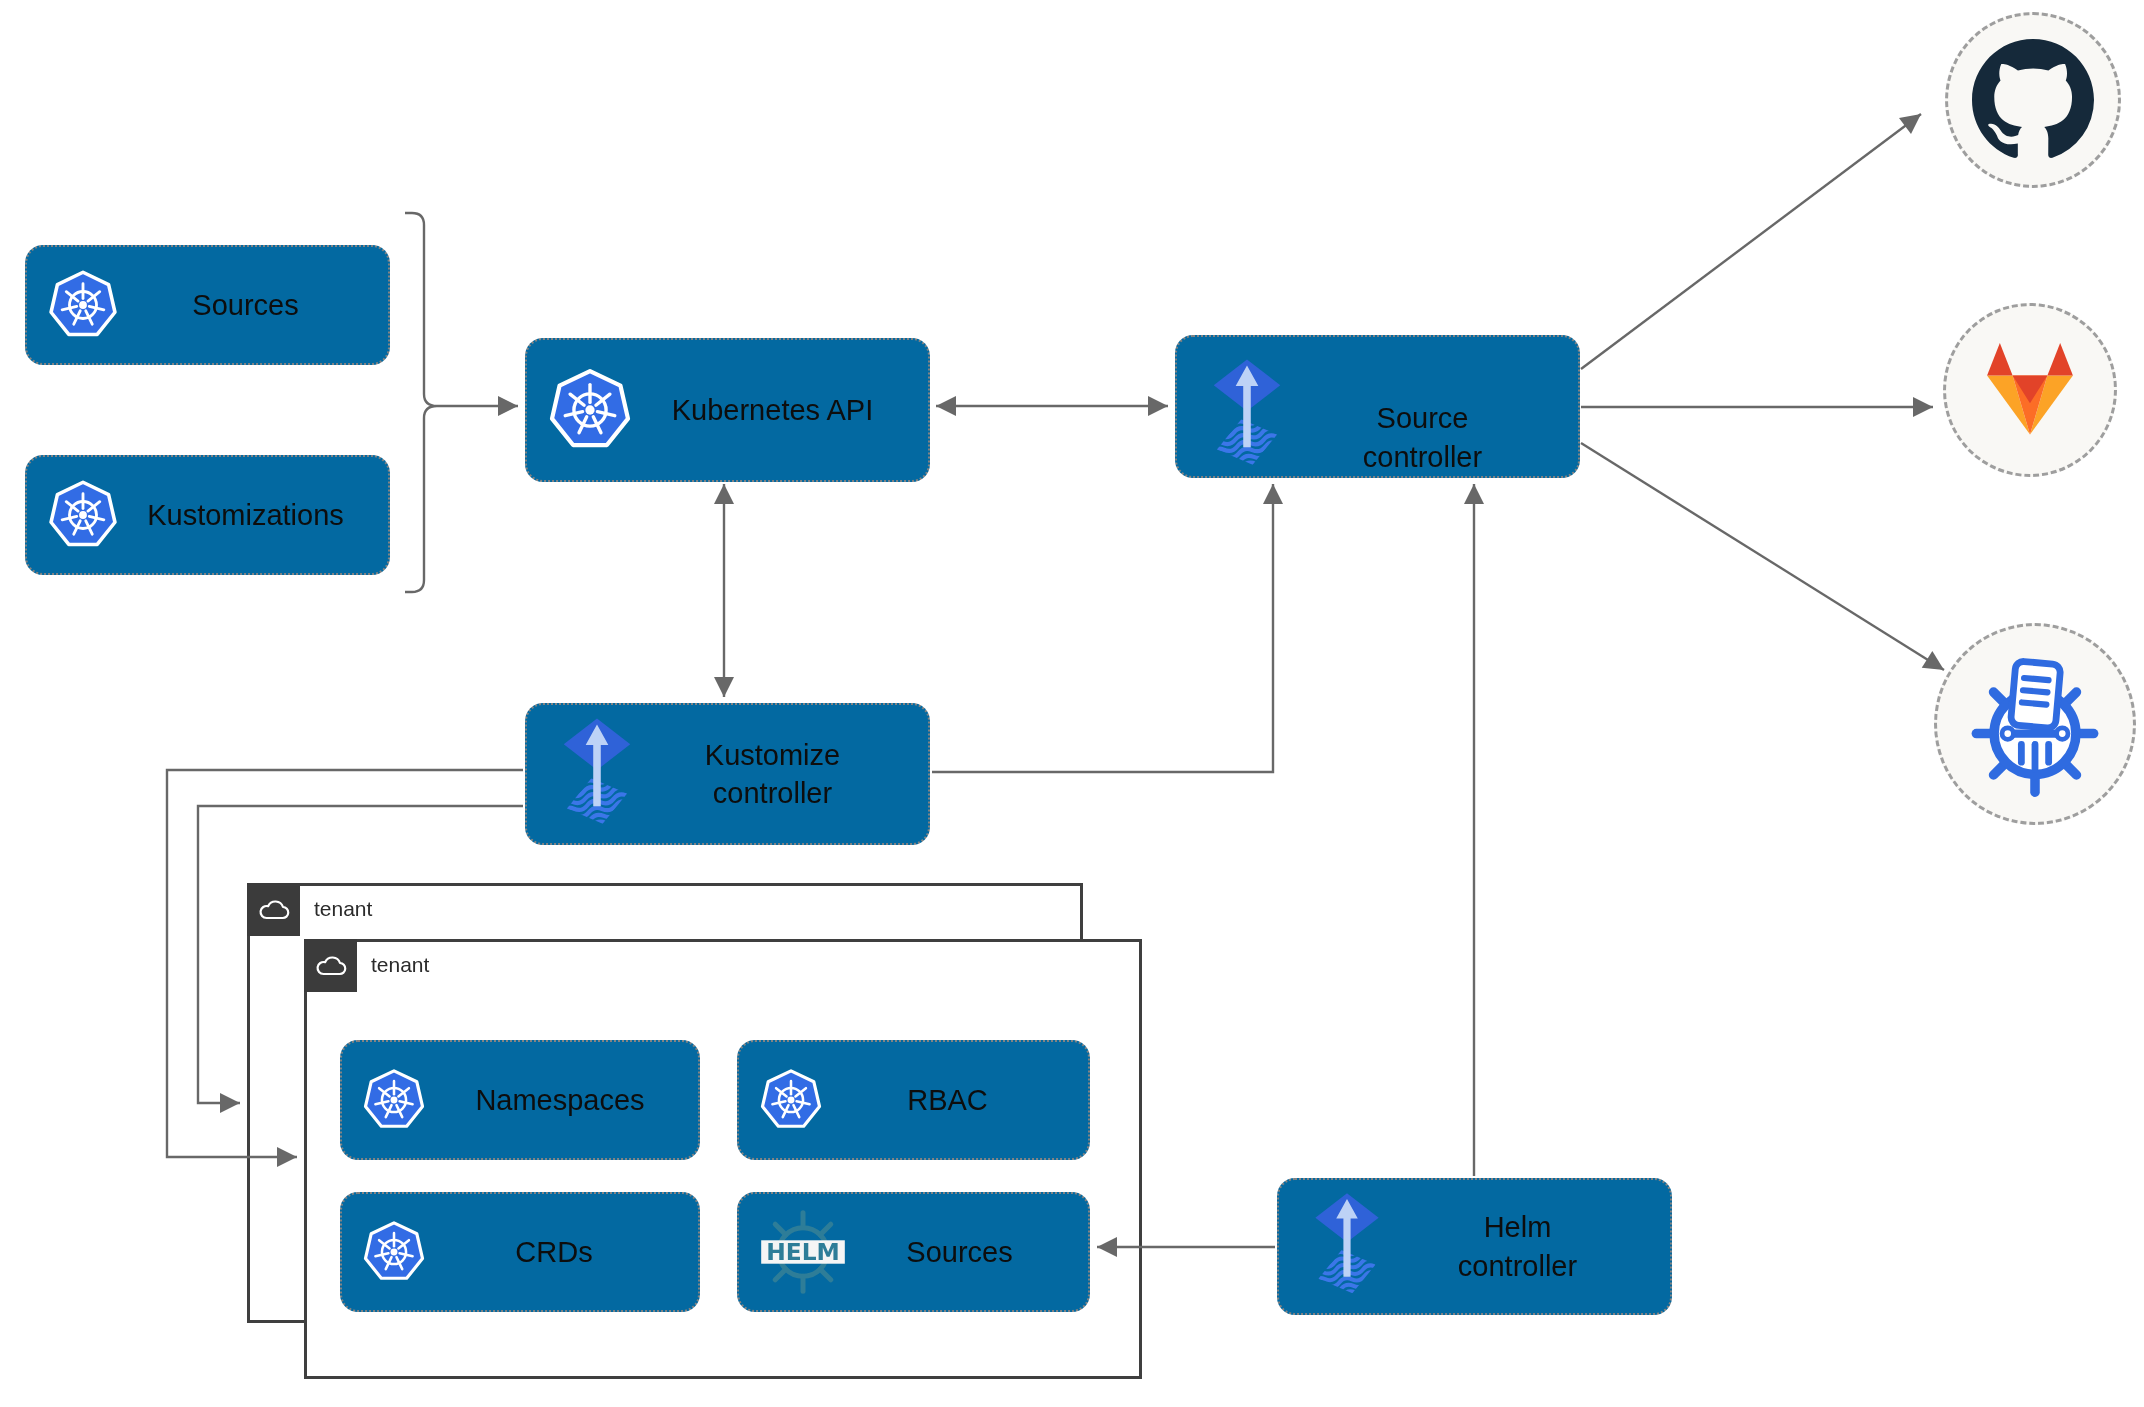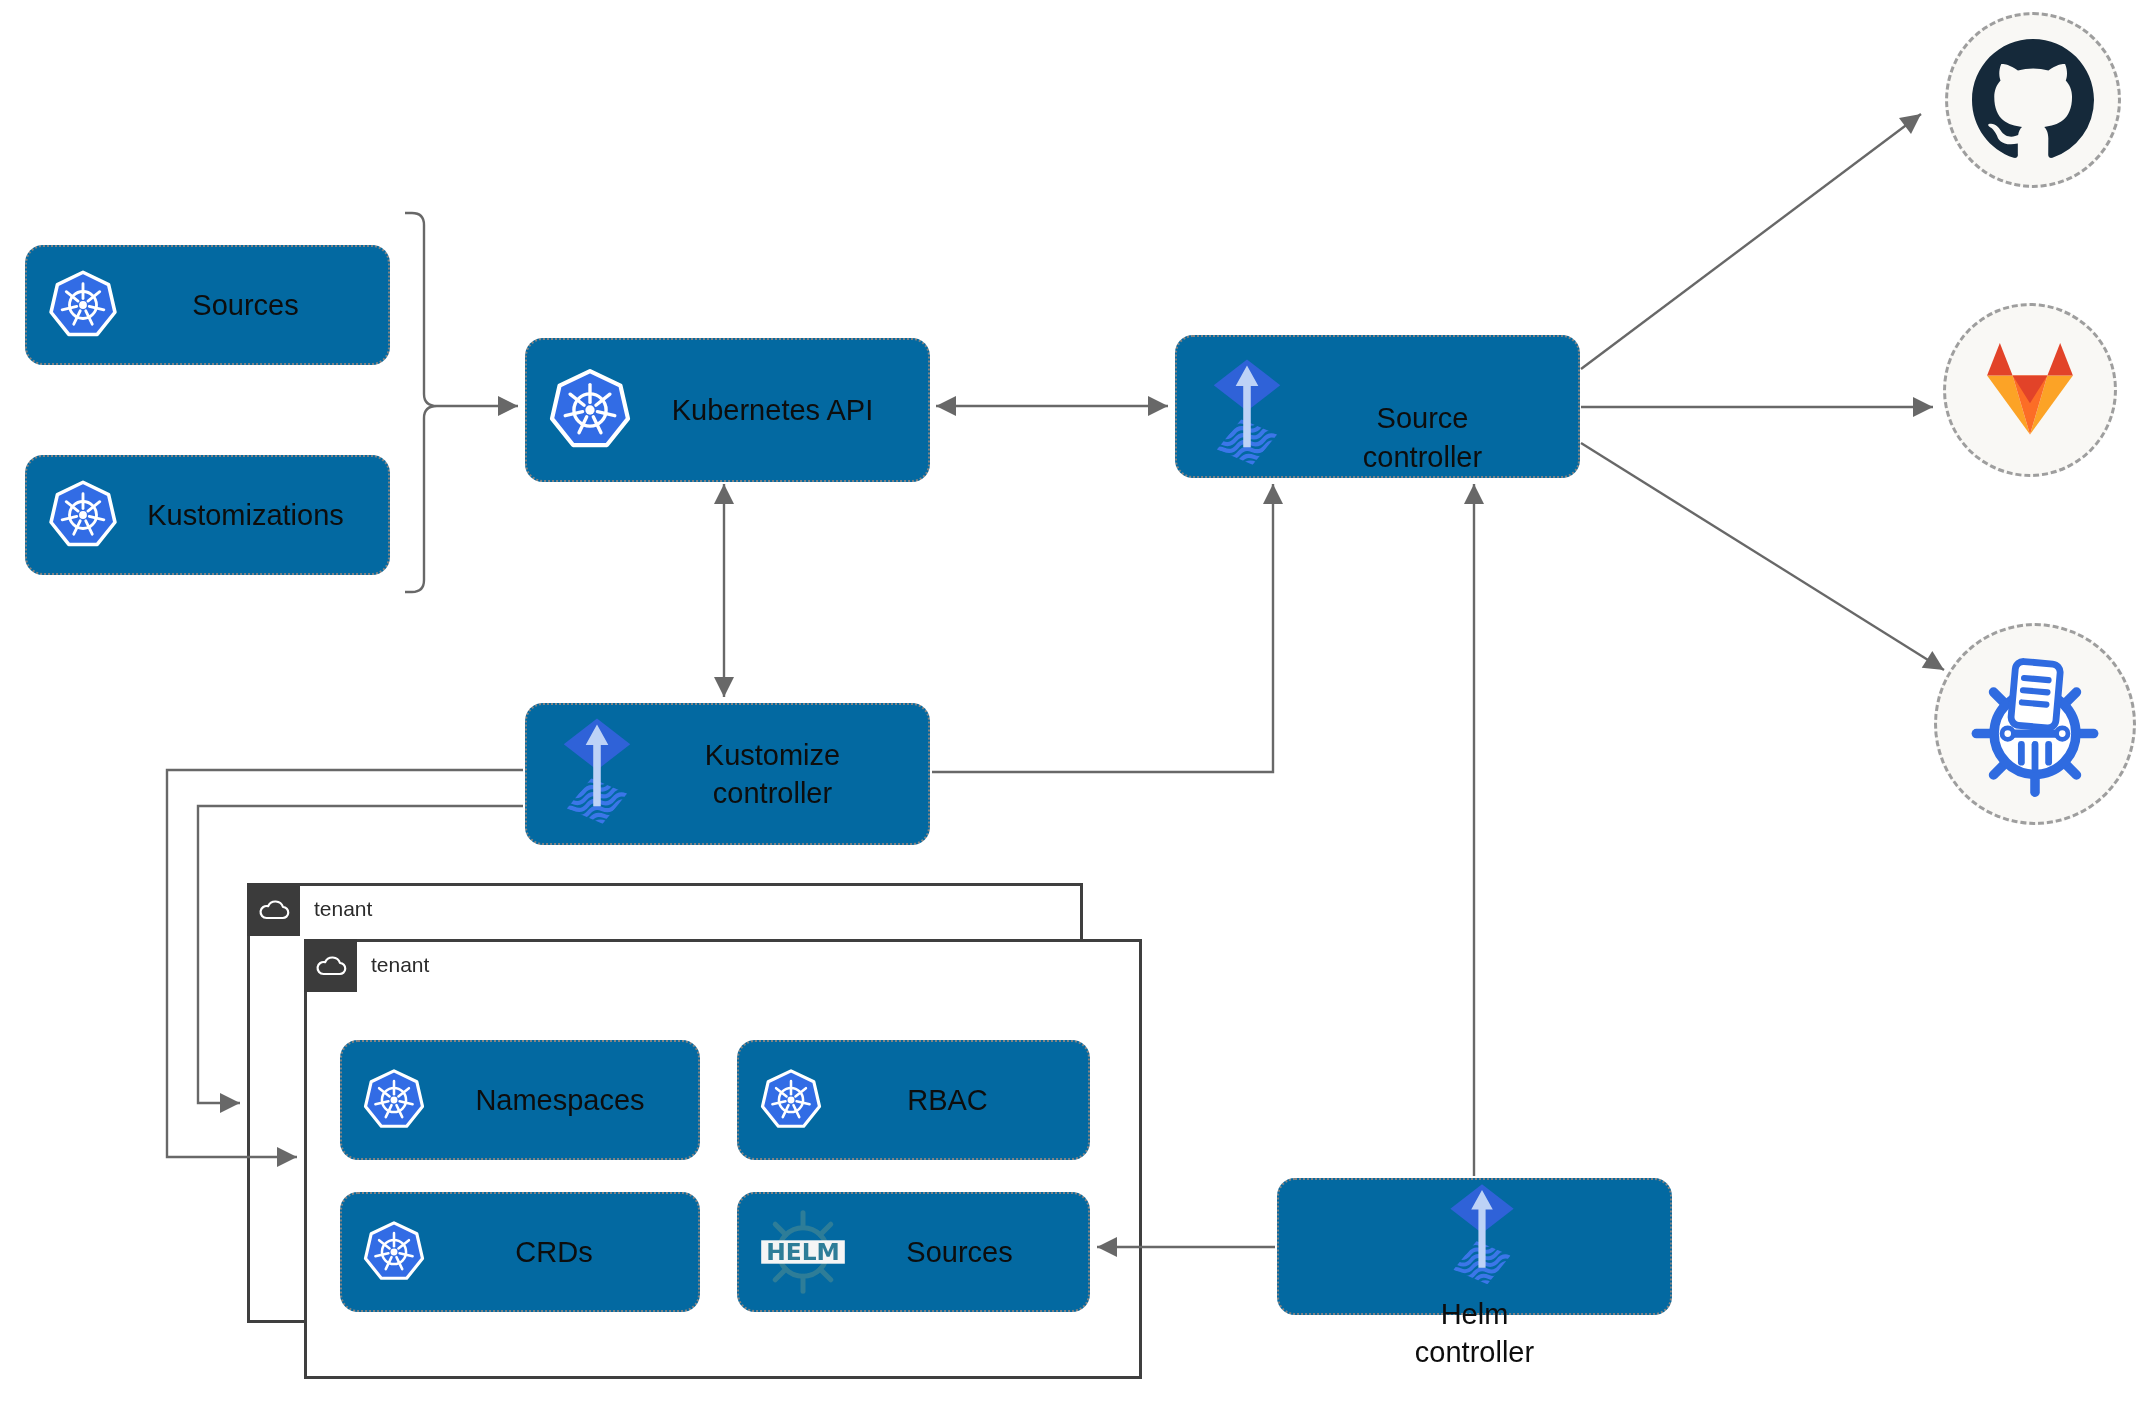--- a/index.html
+++ b/index.html
@@ -139,21 +139,21 @@
             <path d="M0,117.6 q9,-7 18,0 t18,0 t18,0 t18,0 t18,0 t18,0"></path>
             <path d="M0,127 q9,-7 18,0 t18,0 t18,0 t18,0 t18,0 t18,0"></path>
             <path d="M0,136.4 q9,-7 18,0 t18,0 t18,0 t18,0 t18,0 t18,0"></path>
             <path d="M0,145.8 q9,-7 18,0 t18,0 t18,0 t18,0 t18,0 t18,0"></path>
           </g>
           <polygon points="50,14 65,41 55,41 55,122 45,122 45,41 35,41" fill="#bdd2f6"></polygon>
         </svg></span>
     <span class="label narrow" style="max-width:210px">Kustomize controller</span>
   </div>
 
-  <div class="node" style="left:1277px;top:1178px;width:395px;height:137px;flex-direction:column;">
+  <div class="node" style="left:1277px;top:1178px;width:395px;height:137px;">
     <span class="icon-slot" style="width:72px;height:115px;margin-left:14px;"><svg viewBox="0 0 100 160" width="100%" height="100%">
           <defs>
             <clipPath id="fxclip">
               <polygon points="50,84 91,115 50,146 9,115"></polygon>
             </clipPath>
           </defs>
           <polygon points="50,6 94,40 50,74 6,40" fill="#2f62d8"></polygon>
           <g clip-path="url(#fxclip)" stroke="#3b76e8" stroke-width="5.5" fill="none" transform="rotate(-14 50 115)">
             <path d="M0,80 q9,-7 18,0 t18,0 t18,0 t18,0 t18,0 t18,0"></path>
             <path d="M0,89.4 q9,-7 18,0 t18,0 t18,0 t18,0 t18,0 t18,0"></path>

